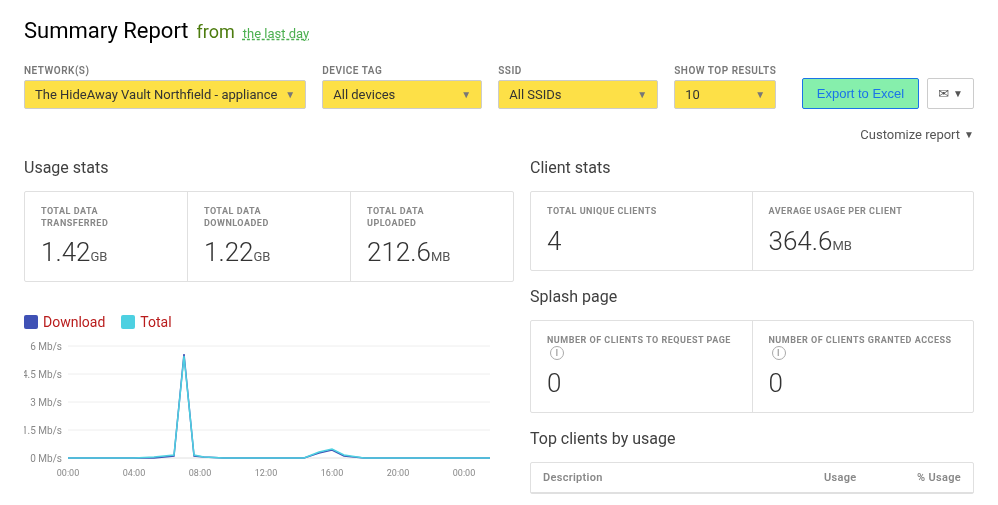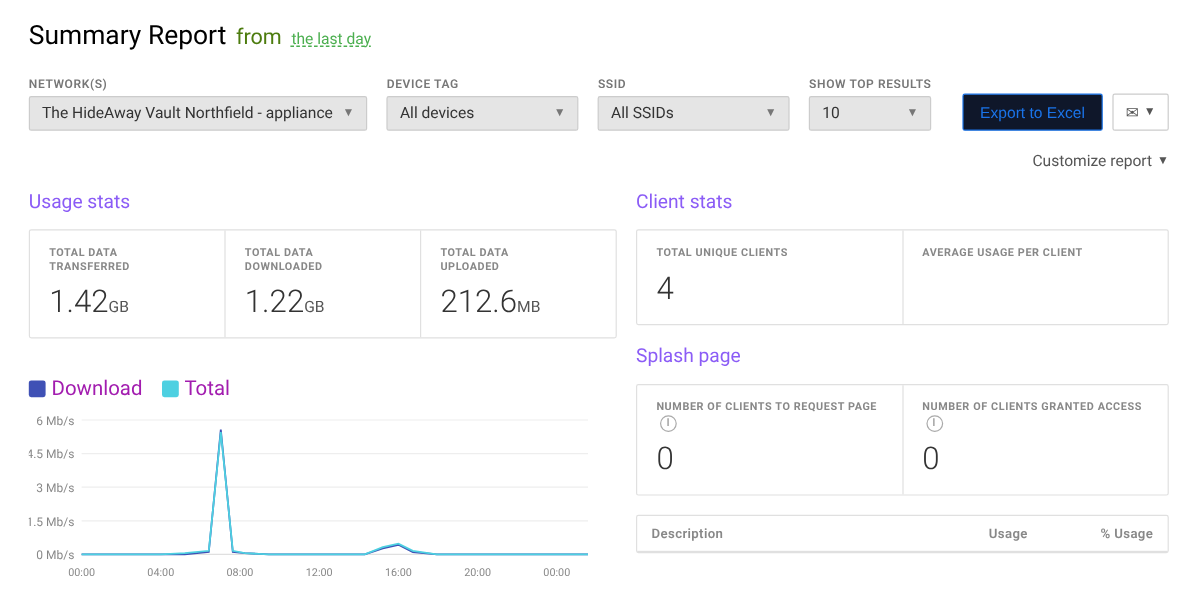--- a/index.html
+++ b/index.html
@@ -10,59 +10,59 @@
     
     .page-header { display: flex; align-items: baseline; gap: 8px; margin-bottom: 22px; }
     .page-title { font-size: 22px; font-weight: 400; color: #000000; }
     .page-title-sub { font-size: 18px; color: #4d7c0f; }
     .page-title-link { color: #4caf50; text-decoration: underline; text-decoration-style: dashed; cursor: pointer; }
 
     
     .filter-bar { display: flex; align-items: flex-end; gap: 16px; margin-bottom: 18px; }
     .filter-group { display: flex; flex-direction: column; gap: 4px; }
     .filter-label { font-size: 10px; font-weight: 600; color: #777; letter-spacing: 0.5px; text-transform: uppercase; }
-    .filter-select { display: flex; align-items: center; border: 1px solid #ccc; border-radius: 2px; background: #e5e5e5; padding: 6px 10px; cursor: pointer; min-width: 80px; font-size: 13px; color: #333; }
+    .filter-select { display: flex; align-items: center; border: 1px solid #ccc; border-radius: 2px; background: #fde047; padding: 6px 10px; cursor: pointer; min-width: 80px; font-size: 13px; color: #333; }
     .filter-select.wide { min-width: 240px; }
     .filter-select.med { min-width: 160px; }
     .filter-select.sm { min-width: 100px; }
     .filter-select-text { flex: 1; }
     .chevron { margin-left: 8px; color: #777; font-size: 10px; }
 
     .filter-actions { display: flex; align-items: center; gap: 8px; margin-left: auto; }
-    .btn-export { border: 1px solid #1a73e8; color: #1a73e8; background: #0f172a; padding: 7px 14px; border-radius: 2px; cursor: pointer; font-size: 13px; font-weight: 500; }
+    .btn-export { border: 1px solid #1a73e8; color: #1a73e8; background: #86efac; padding: 7px 14px; border-radius: 2px; cursor: pointer; font-size: 13px; font-weight: 500; }
     .btn-email { border: 1px solid #ccc; background: #fff; padding: 7px 10px; border-radius: 2px; cursor: pointer; color: #555; font-size: 13px; display: flex; align-items: center; gap: 4px; }
     .customize-row { display: flex; justify-content: flex-end; margin-bottom: 16px; }
     .customize-link { color: #555; font-size: 13px; cursor: pointer; display: flex; align-items: center; gap: 4px; }
 
     
     .main-grid { display: grid; grid-template-columns: 490px 1fr; gap: 16px; }
 
     
     .panel { border: 1px solid #e0e0e0; border-radius: 2px; padding: 16px; margin-bottom: 16px; }
-    .panel-title { font-size: 16px; font-weight: 400; color: #8b5cf6; margin-bottom: 14px; }
+    .panel-title { font-size: 16px; font-weight: 400; color: #404040; margin-bottom: 14px; }
 
     
     .stats-row { display: flex; gap: 0; border: 1px solid #e0e0e0; border-radius: 2px; }
     .stat-cell { flex: 1; padding: 14px 16px; border-right: 1px solid #e0e0e0; }
     .stat-cell:last-child { border-right: none; }
     .stat-label { font-size: 9px; font-weight: 700; color: #888; letter-spacing: 0.5px; text-transform: uppercase; margin-bottom: 8px; line-height: 1.3; }
     .stat-value { font-size: 26px; font-weight: 300; color: #333; }
     .stat-unit { font-size: 13px; font-weight: 400; color: #555; }
 
     
     .client-stats-row { display: flex; gap: 0; border: 1px solid #e0e0e0; border-radius: 2px; }
     .client-stat-cell { flex: 1; padding: 14px 16px; border-right: 1px solid #e0e0e0; }
     .client-stat-cell:last-child { border-right: none; }
 
     
     .chart-section { margin-top: 4px; }
     .chart-header { display: flex; align-items: center; justify-content: space-between; margin-bottom: 8px; }
     .chart-title { font-size: 16px; font-weight: 400; color: #333; }
     .chart-legend { display: flex; align-items: center; gap: 16px; }
-    .legend-item { display: flex; align-items: center; gap: 5px; font-size: 17px; color: #a21caf; }
+    .legend-item { display: flex; align-items: center; gap: 5px; font-size: 14px; color: #b91c1c; }
     .legend-dot { width: 14px; height: 14px; border-radius: 2px; }
     .legend-download { background: #3f51b5; }
     .legend-total { background: #4dd0e1; }
 
     
     .chart-container { width: 100%; }
 
     
     .right-col { display: flex; flex-direction: column; gap: 16px; }
 
@@ -214,20 +214,23 @@
         <div class="panel-title">Client stats</div>
         <div class="client-stats-row">
           <div class="client-stat-cell">
             <div class="stat-label">TOTAL UNIQUE CLIENTS</div>
             <div>
               <span class="stat-value">4</span>
             </div>
           </div>
           <div class="client-stat-cell">
             <div class="stat-label">AVERAGE USAGE PER CLIENT</div>
+            <div>
+              <span class="stat-value">364.6</span><span class="stat-unit">MB</span>
+            </div>
           </div>
         </div>
       </div>
 
       <div>
         <div class="panel-title">Splash page</div>
         <div class="splash-stats-row">
           <div class="splash-stat-cell">
             <div class="stat-label">
               NUMBER OF CLIENTS TO REQUEST PAGE
@@ -239,20 +242,21 @@
             <div class="stat-label">
               NUMBER OF CLIENTS GRANTED ACCESS
               <span class="info-icon">i</span>
             </div>
             <div class="stat-value">0</div>
           </div>
         </div>
       </div>
 
       <div>
+        <div class="panel-title">Top clients by usage</div>
         <div style="border: 1px solid #e0e0e0; border-radius: 2px;">
           <div class="table-header-row">
             <div class="table-col">Description</div>
             <div class="table-col usage">Usage</div>
             <div class="table-col pct">% Usage</div>
           </div>
         </div>
       </div>
 
     </div>

